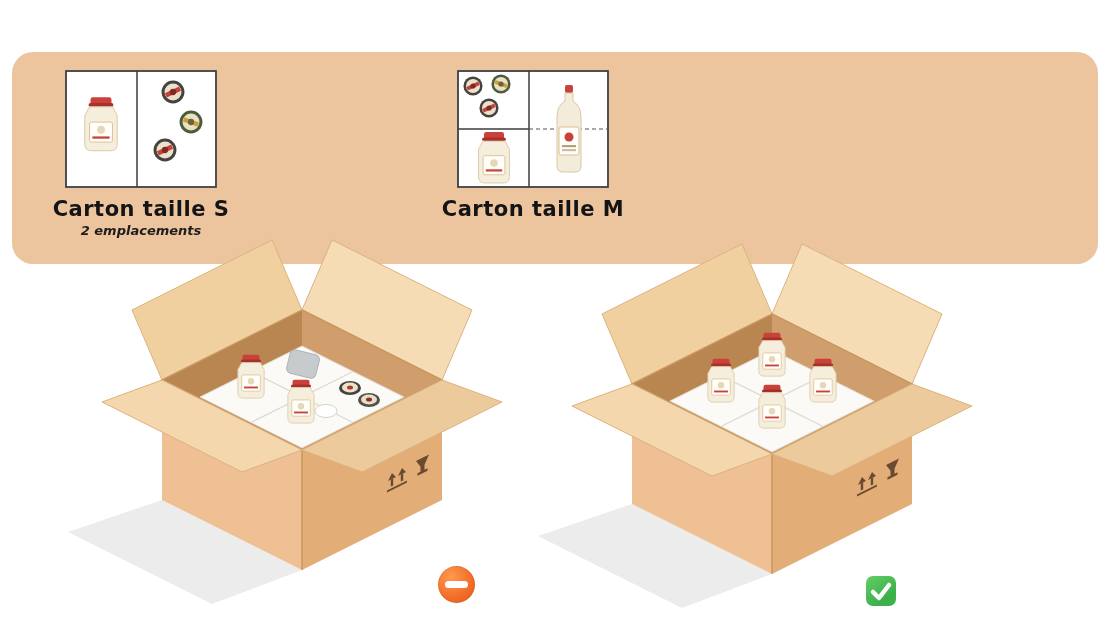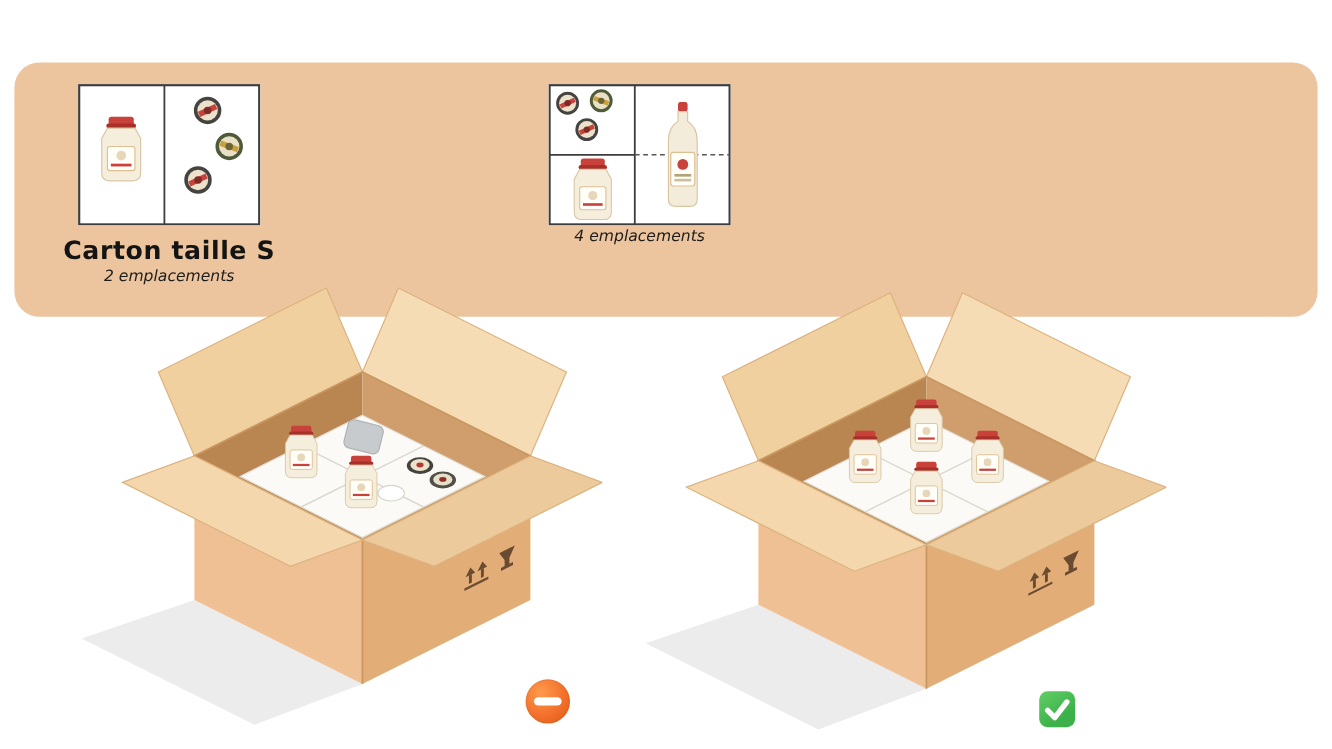--- a/index.html
+++ b/index.html
@@ -14,21 +14,21 @@
   }
   .carton{position:absolute;text-align:center;}
   .carton-s{left:24px;top:18px;width:210px;}
   .carton-m{left:416px;top:18px;width:210px;}
   .carton-l{left:778px;top:18px;width:260px;}
   .carton .diagram{display:block;margin:0 auto;background:#fff;}
   .carton-title{
     margin-top:9px;font-size:21px;font-weight:600;letter-spacing:.5px;color:#141414;
   }
   .carton-capacity{
-    margin-top:2px;font-size:13px;font-weight:400;font-style:italic;color:#1d1d1d;
+    margin-top:2px;font-size:13px;font-weight:700;font-style:italic;color:#1d1d1d;
   }
   
   .example{position:absolute;width:440px;height:380px;}
   .example-incorrect{left:62px;top:228px;}
   .example-correct{left:532px;top:232px;}
   .box-svg{display:block;width:440px;height:380px;}
   
   .badge{position:absolute;display:flex;align-items:center;justify-content:center;}
   .badge.no-entry{
     left:438px;top:566px;width:37px;height:37px;border-radius:50%;
@@ -104,21 +104,21 @@
         <rect x="1" y="1" width="150" height="116" fill="#ffffff" stroke="#3d3d3d" stroke-width="1.8"></rect>
         <line x1="72" y1="1" x2="72" y2="117" stroke="#3d3d3d" stroke-width="1.5"></line>
         <line x1="1" y1="59" x2="72" y2="59" stroke="#3d3d3d" stroke-width="1.5"></line>
         <line x1="72" y1="59" x2="151" y2="59" stroke="#555" stroke-width="1.2" stroke-dasharray="4 3"></line>
         <use href="#lid" x="6" y="6" width="20" height="20"></use>
         <use href="#lid2" x="34" y="4" width="20" height="20"></use>
         <use href="#lid" x="22" y="28" width="20" height="20"></use>
         <use href="#jar" x="17" y="61" width="40" height="53"></use>
         <use href="#bottle" x="99" y="7" width="26" height="104"></use>
       </svg>
-      <div class="carton-capacity">4 emplacements</div>
+      <div class="carton-title">Carton taille M</div>
     </div>
 
   </div>
 
   <div class="example example-incorrect">
     <svg class="box-svg" viewBox="-50 -20 440 380">
 
       <polygon points="50,252 190,322 100,356 -44,284" fill="#ececec"></polygon>
 
       <polygon points="50,132 190,62 160,-8 20,62" fill="#f1d0a0" stroke="#dcb27e" stroke-width="1"></polygon>

